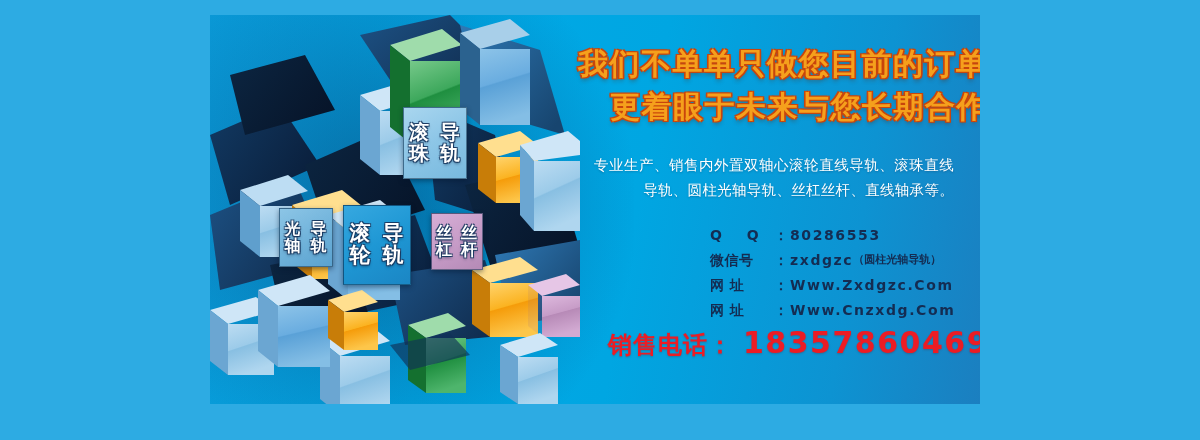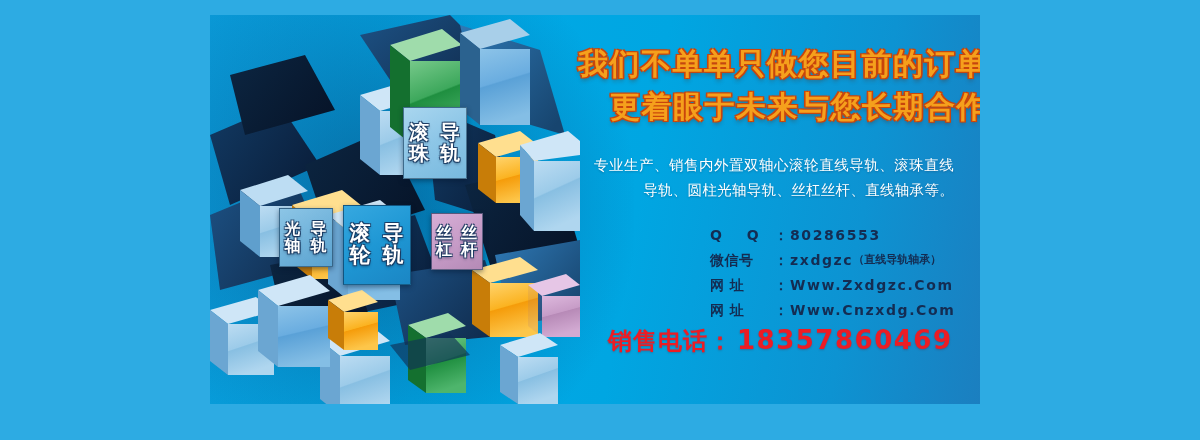--- a/index.html
+++ b/index.html
@@ -111,21 +111,21 @@
   .crow .cval{letter-spacing:1.6px;}
   .crow .cnote{font-size:11px;letter-spacing:0;font-weight:bold;}
 
   .phone{
     position:absolute;left:58px;top:310px;
     color:#ec1c24;font-weight:bold;white-space:nowrap;
     font-family:"DejaVu Sans","Liberation Sans",sans-serif;
     text-shadow:0 1px 2px rgba(120,0,0,.25);
   }
   .phone .plab{font-size:24px;letter-spacing:1px;}
-  .phone .pnum{font-size:26px;letter-spacing:1.5px;margin-left:4px;}
+  .phone .pnum{font-size:30px;letter-spacing:1.5px;margin-left:10px;}
 </style>
 </head>
 <body>
 
 <div class="page">
 
   <div class="banner">
     <div class="banner-bg-glow"></div>
 
     <div class="art">
@@ -306,21 +306,21 @@
         <div class="crow">
           <span class="clabel wide">Q Q</span>
           <span class="csep">：</span>
           <span class="cval">80286553</span>
         </div>
 
         <div class="crow">
           <span class="clabel">微信号</span>
           <span class="csep">：</span>
           <span class="cval">zxdgzc</span>
-          <span class="cnote">（直线导轨轴承）</span>
+          <span class="cnote">（圆柱光轴导轨）</span>
         </div>
 
         <div class="crow">
           <span class="clabel">网 址</span>
           <span class="csep">：</span>
           <span class="cval">Www.Zxdgzc.Com</span>
         </div>
 
         <div class="crow">
           <span class="clabel">网 址</span>

